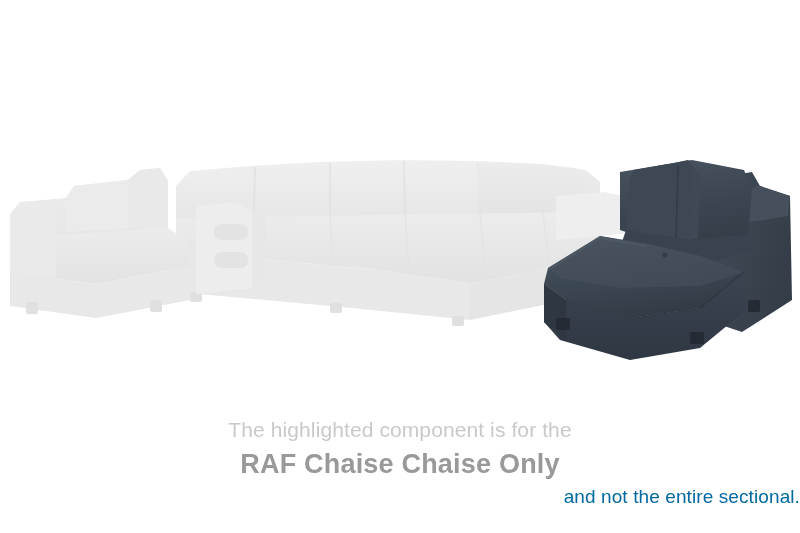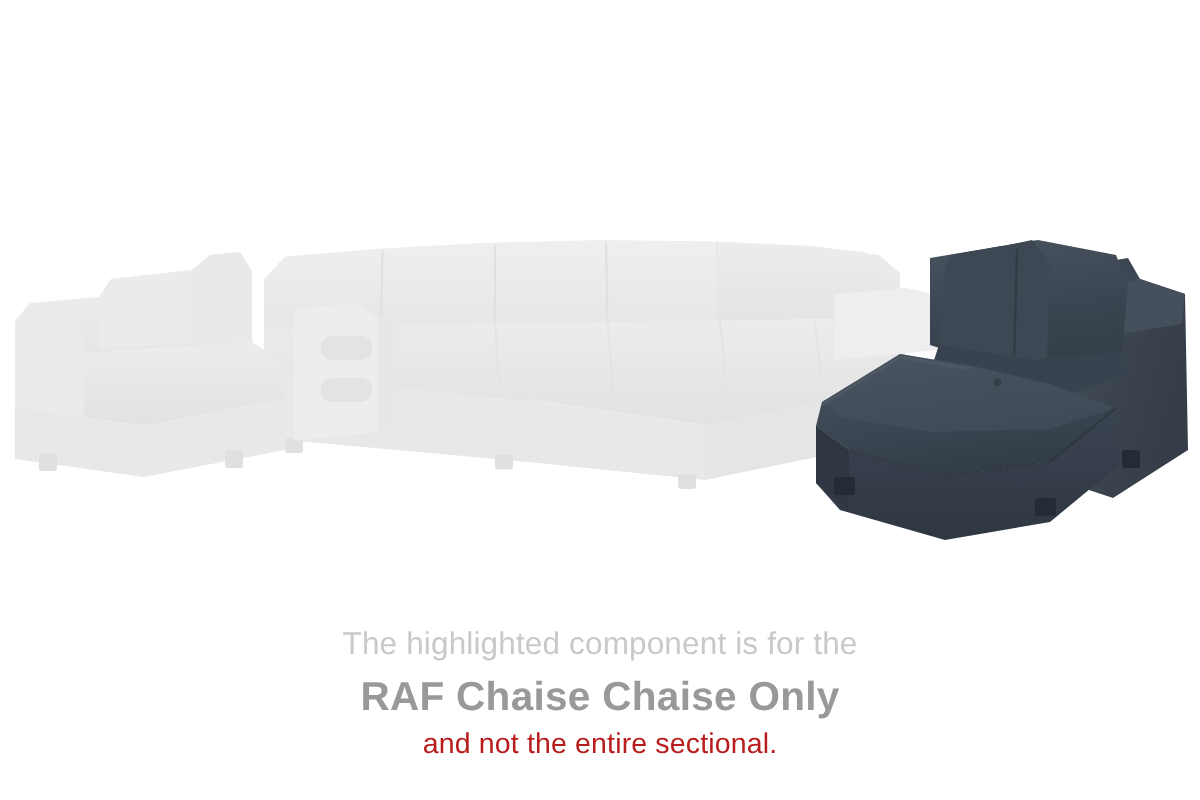--- a/index.html
+++ b/index.html
@@ -51,23 +51,24 @@
     font-size: 27px;
     line-height: 38px;
     font-weight: bold;
     color: #999999;
     letter-spacing: 0.2px;
     white-space: nowrap;
   }
   .cap-line-3 {
     font-size: 19px;
     line-height: 28px;
-    color: #b91c1c;
+    color: #0369a1;
     letter-spacing: 0.1px;
     white-space: nowrap;
+    text-align: right;
   }
 </style>
 </head>
 <body>
 
 <div id="stage">
 
   <div id="product-image">
     <svg viewBox="0 0 800 400" xmlns="http://www.w3.org/2000/svg" aria-hidden="true">
       <defs>

